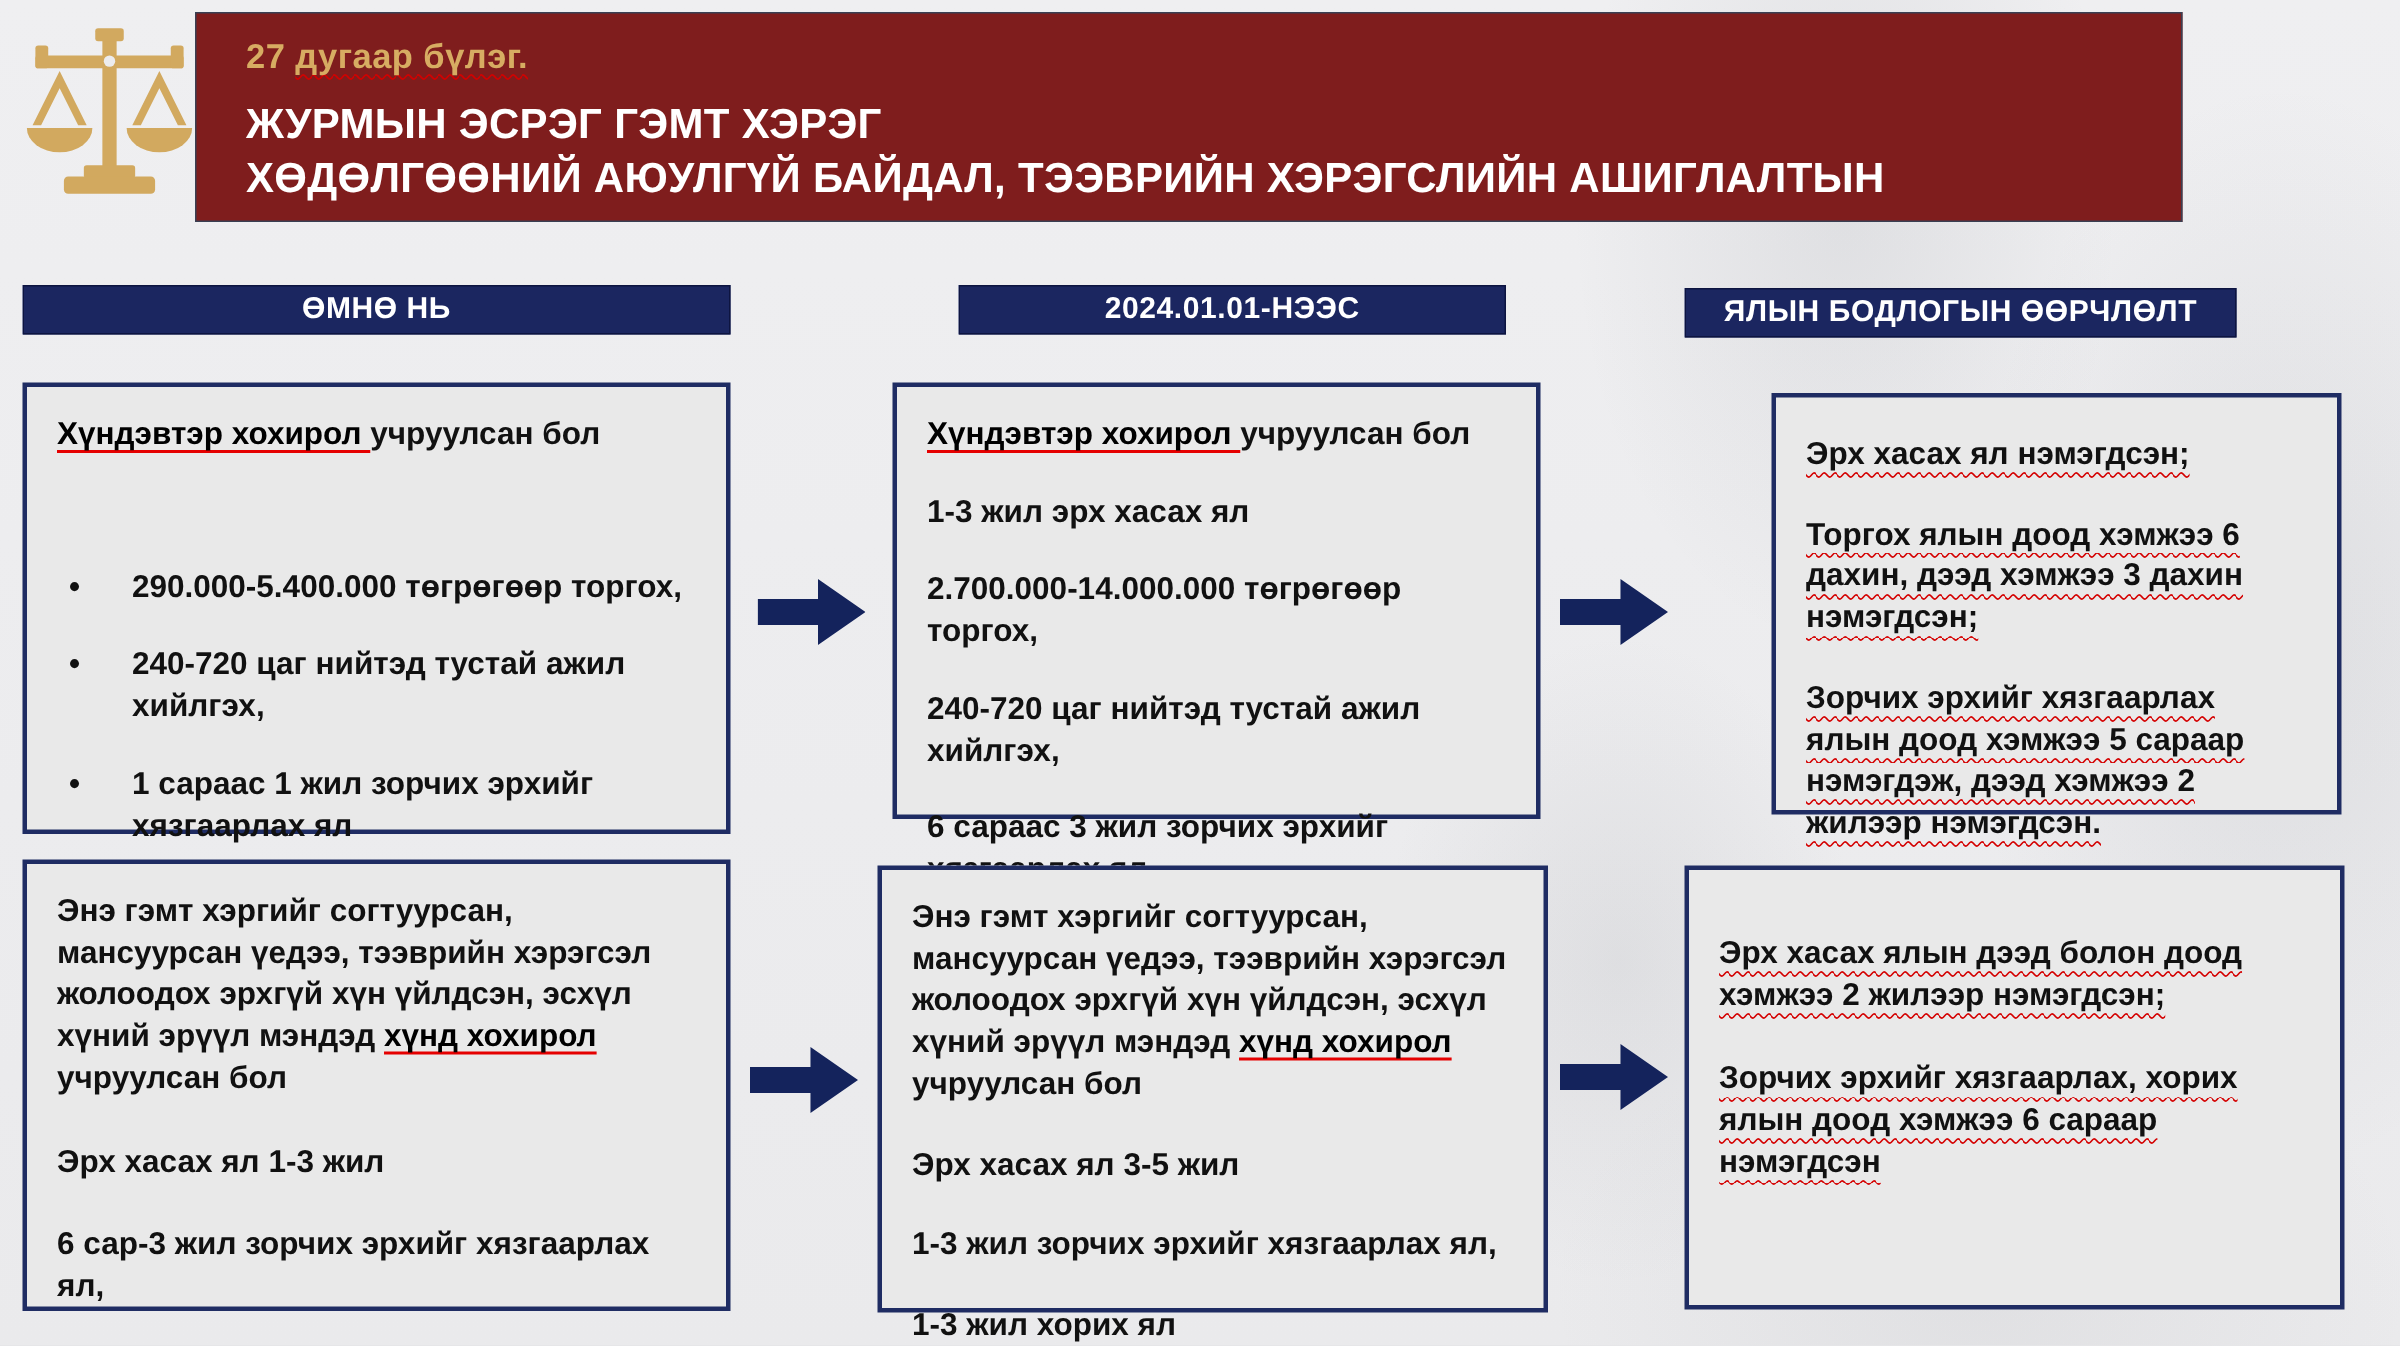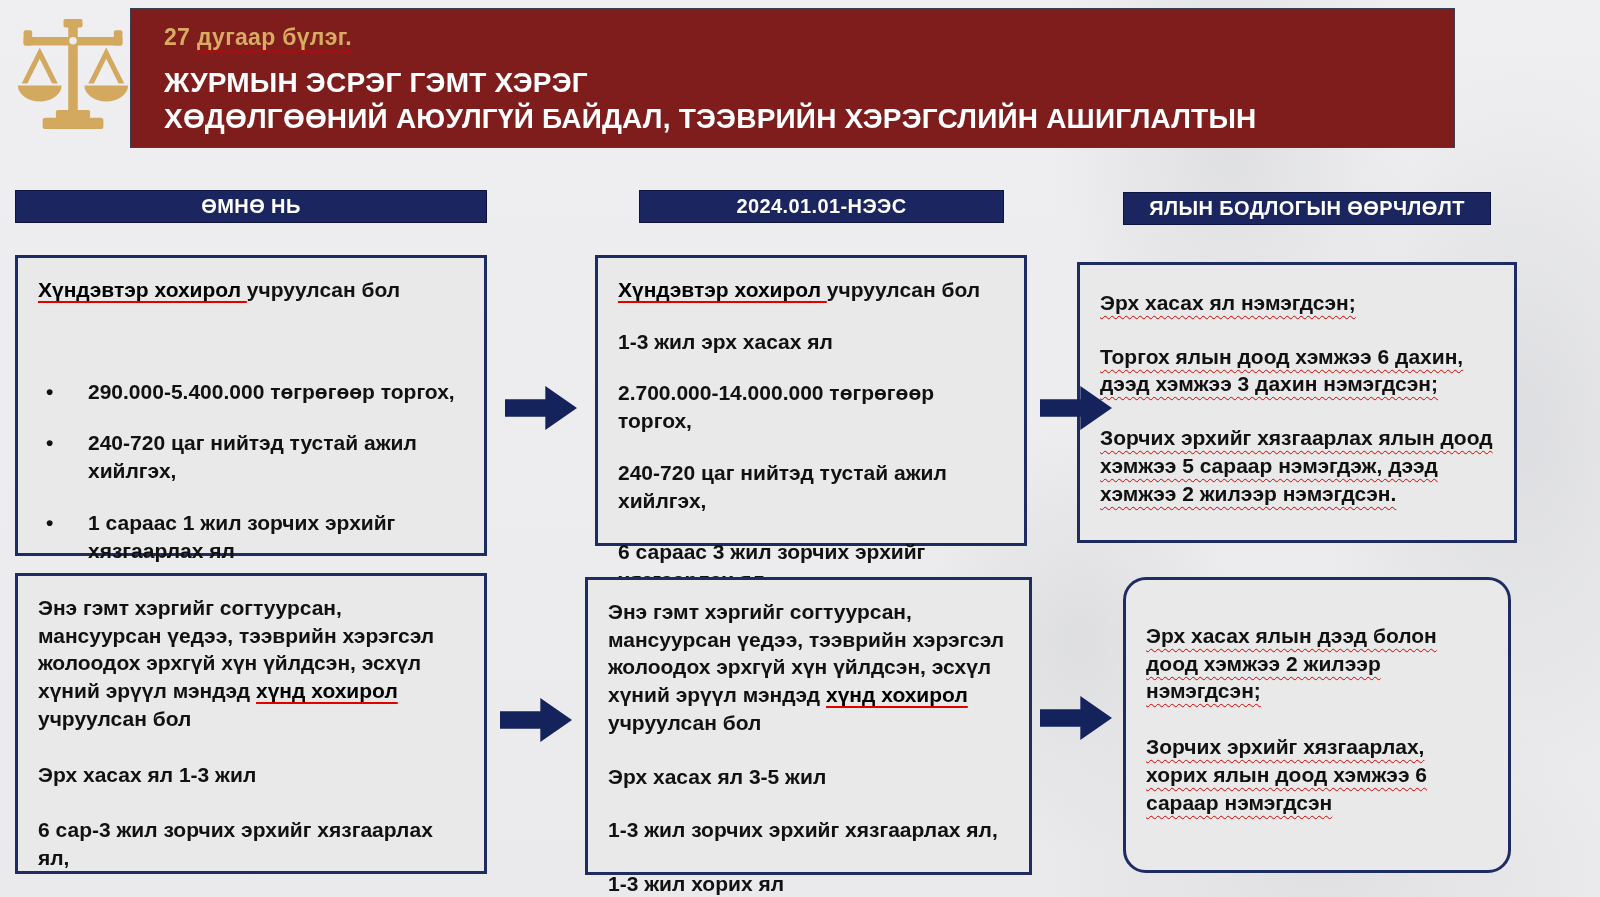--- a/index.html
+++ b/index.html
@@ -40,24 +40,24 @@
   #colhdr-after{left:592px;top:190px;width:365px;margin-left:47px;}
   #colhdr-policy{left:1123px;top:192px;width:368px;}
 
   
   .box{
     position:absolute;background:#e9e9e9;border:3px solid #1f2c63;
     box-sizing:border-box;padding:18px 20px;font-size:21px;line-height:1.32;
   }
   #box-before-1{left:15px;top:255px;width:472px;height:301px;}
   #box-after-1 {left:595px;top:255px;width:432px;height:291px;}
-  #box-policy-1{left:1077px;top:262px;width:440px;height:281px;padding-top:24px;}
+  #box-policy-1{left:1181px;top:262px;width:380px;height:281px;padding-top:24px;}
   #box-before-2{left:15px;top:573px;width:472px;height:301px;}
   #box-after-2 {left:585px;top:577px;width:447px;height:298px;}
-  #box-policy-2{left:1123px;top:577px;width:388px;height:296px;padding-top:42px;border-radius:23px;}
+  #box-policy-2{left:1123px;top:577px;width:440px;height:296px;padding-top:42px;}
 
   .box p{margin:0 0 24px;}
   .box p:last-child{margin-bottom:0;}
   .red-u{color:#000000;text-decoration:underline solid #e50000 2px;text-underline-offset:4px;margin-top:18px;}
   .spell{ text-decoration:underline wavy #d40000 1px;text-underline-offset:5px;text-decoration-skip-ink:none;}
 
   
   .bullets{list-style:none;margin:74px 0 0;padding:0;}
   .bullets li{position:relative;padding-left:50px;margin-bottom:24px;}
   .bullets li::before{content:"•";position:absolute;left:8px;top:0;}

